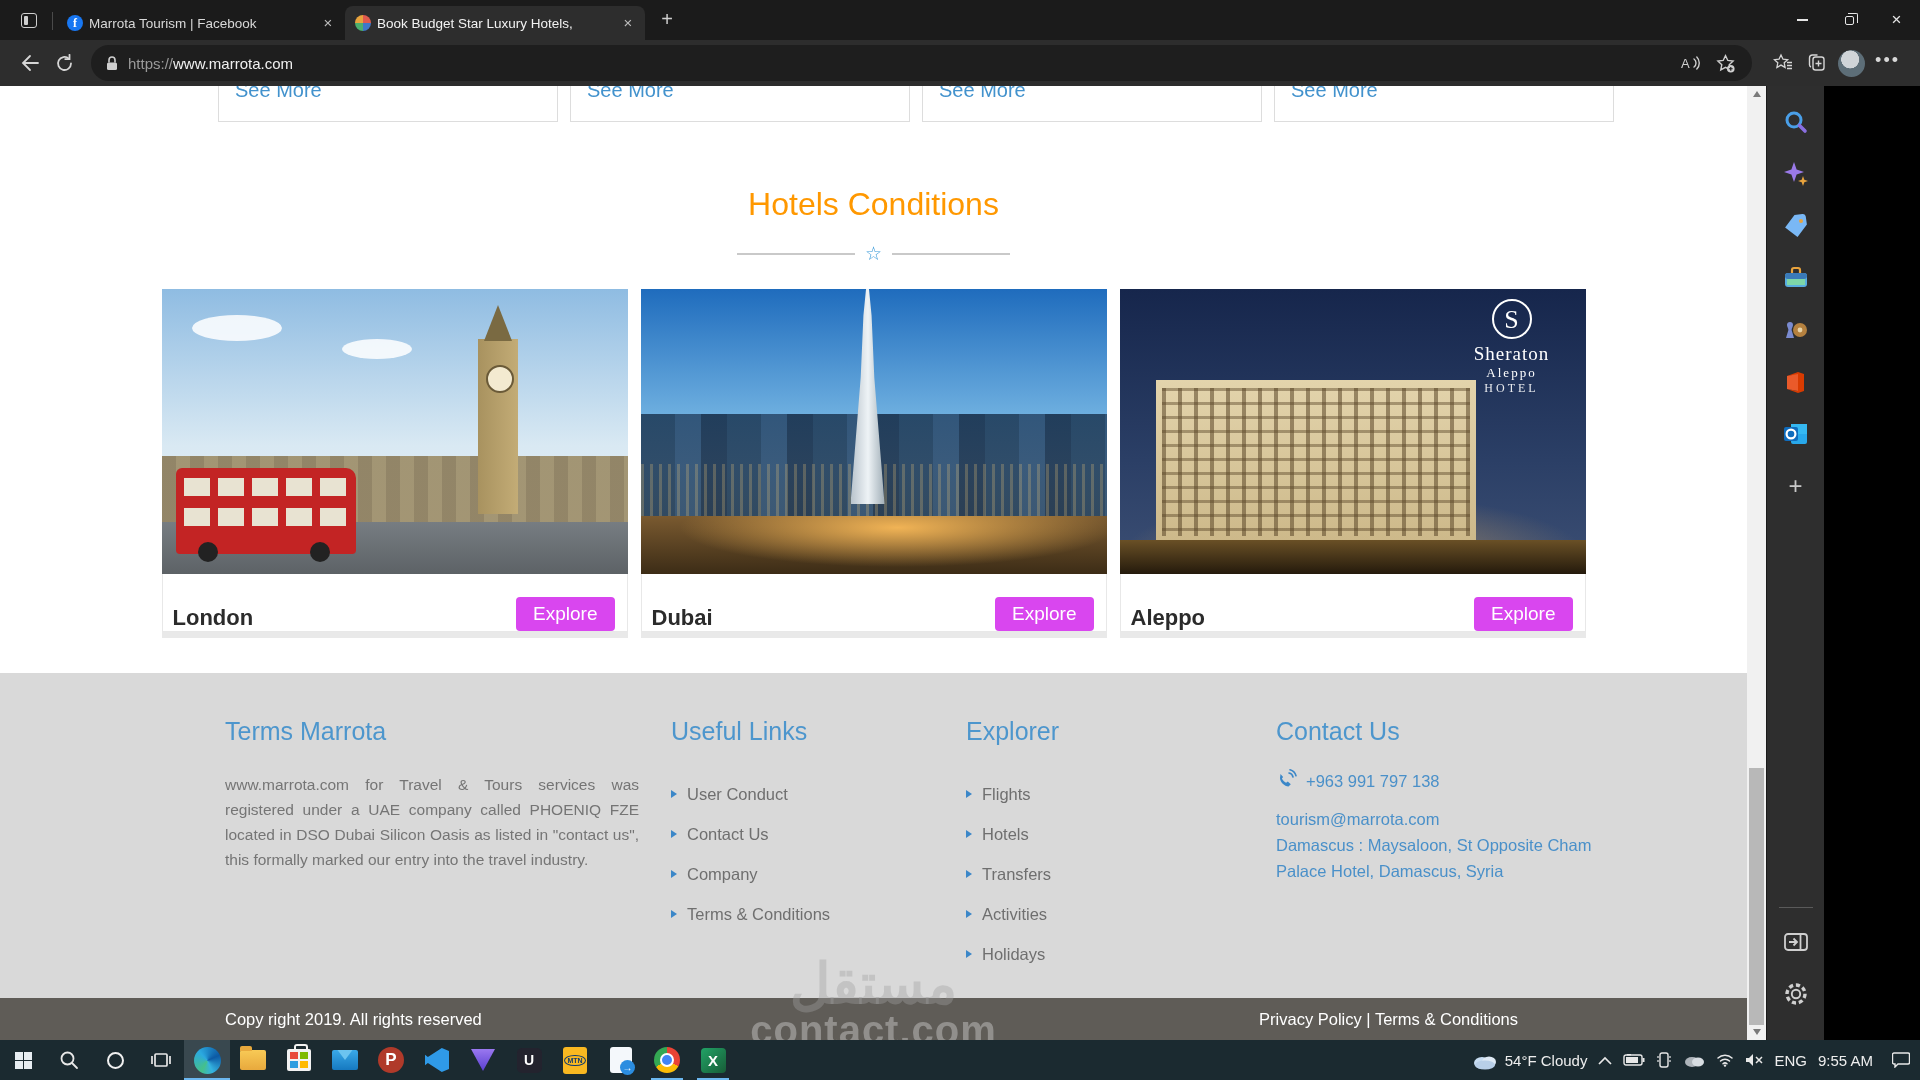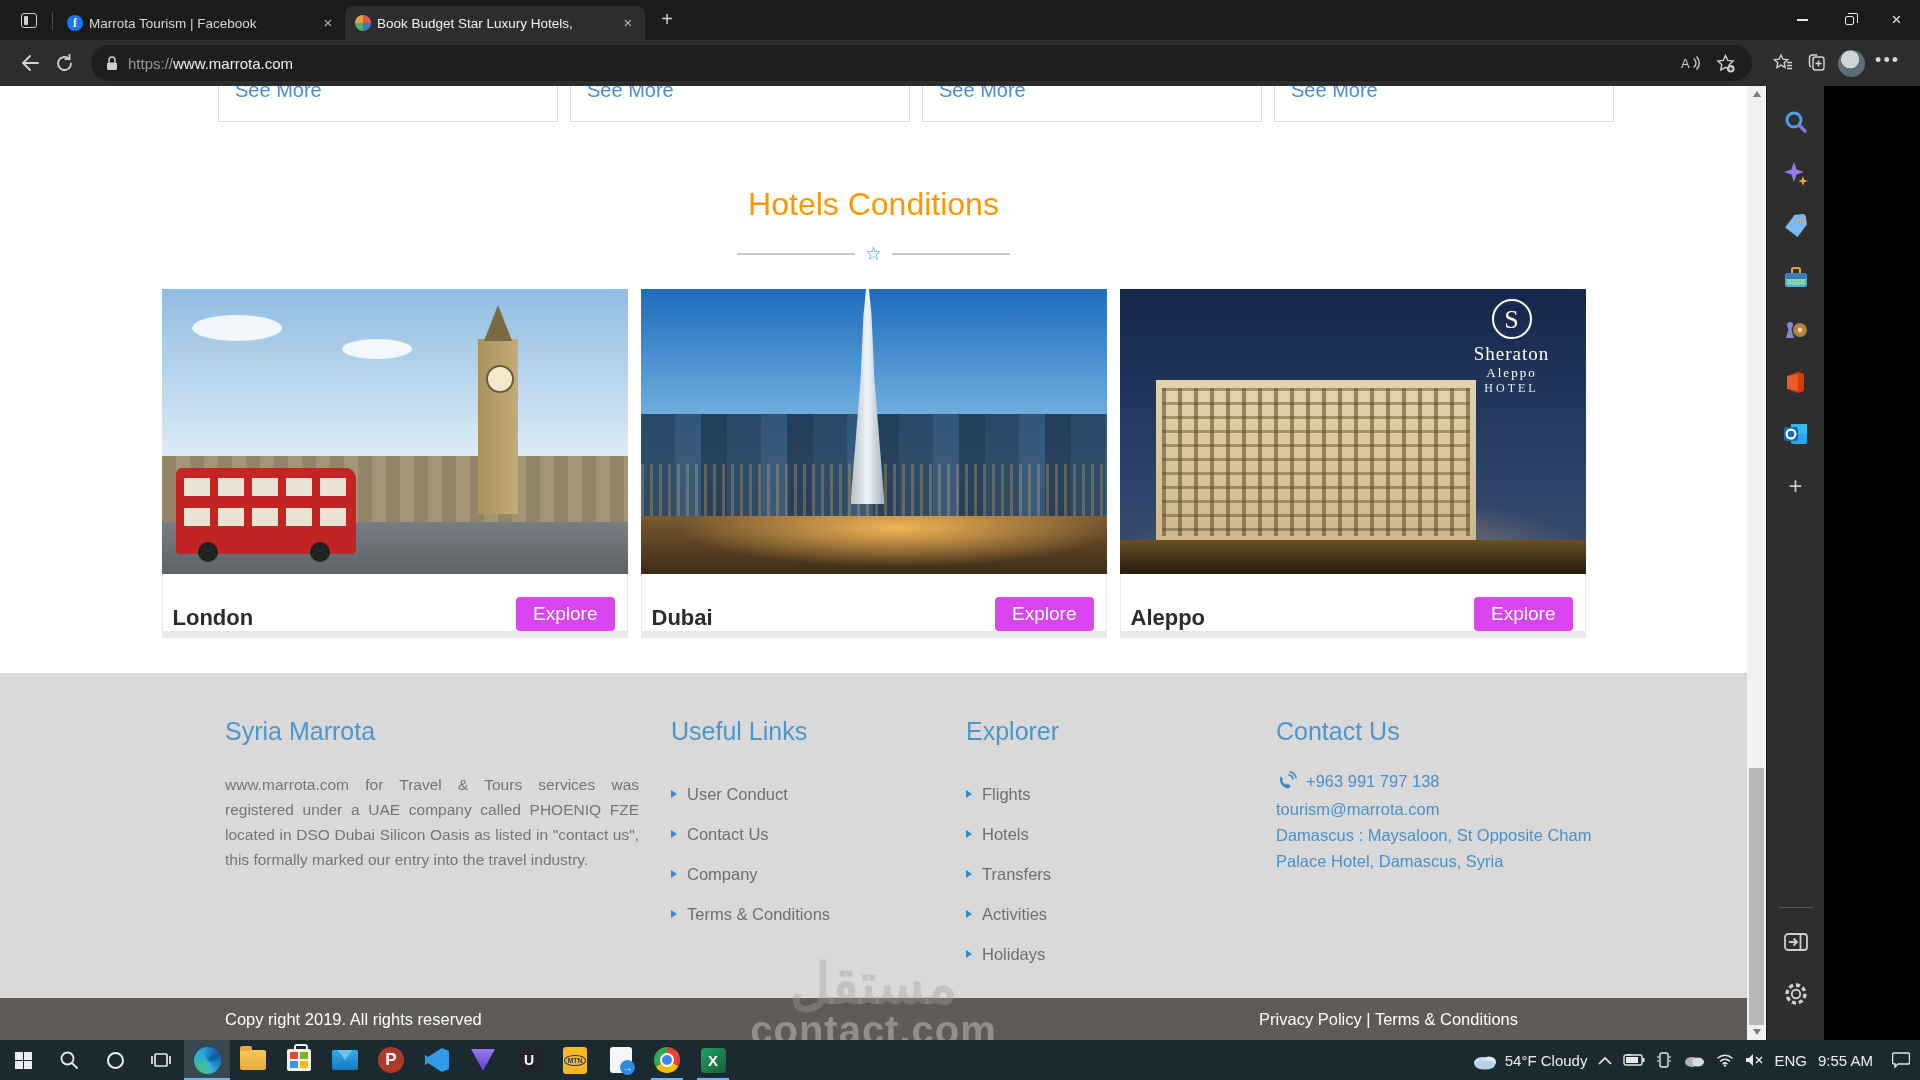--- a/index.html
+++ b/index.html
@@ -94,21 +94,21 @@
 
   
   .footer { position:absolute; top:587px; left:0; width:100%; height:325px; background:#d9d9d9; }
   .fcol { position:absolute; top:44px; }
   .fcol h3 { color:#4d96cd; font-size:25px; font-weight:400; }
   .about-body { margin-top:26px; width:414px; color:#757575; font-size:15.5px; line-height:25px; text-align:justify; }
   .flist { margin-top:36px; list-style:none; }
   .flist li { display:flex; align-items:center; margin-bottom:16px; height:24px; color:#6f6f6f; font-size:16.5px; }
   .tri { width:0; height:0; border-left:6px solid #3b87c8; border-top:4.5px solid transparent; border-bottom:4.5px solid transparent; margin-right:10px; }
   .contact-body { margin-top:22px; width:352px; color:#4a90c9; font-size:16.5px; line-height:26px; }
-  .phone-row { display:flex; align-items:center; gap:8px; margin-bottom:2px;}
+  .phone-row { display:flex; align-items:flex-start; gap:8px; margin-bottom:12px;}
 
   .copystrip { position:absolute; top:912px; left:0; width:100%; height:42px; background:#5f5c57; color:#fff; display:flex; align-items:center; font-size:16.5px; }
   .copystrip .left { margin-left:225px; }
   .copystrip .right { position:absolute; right:229px; }
 
   .watermark { position:absolute; top:872px; left:50%; transform:translateX(-50%); text-align:center; pointer-events:none; z-index:5;}
   .watermark .ar { font-size:56px; font-weight:bold; color:rgba(160,160,160,.38); line-height:52px;}
   .watermark .lat { font-size:40px; font-weight:bold; color:rgba(215,215,215,.42); line-height:40px; letter-spacing:1px;}
 
   
@@ -324,21 +324,21 @@
         <div class="hbar">
           <span class="city">Aleppo</span>
           <button class="explore">Explore</button>
         </div>
         <div class="hshadow"></div>
       </div>
     </div>
 
     <div class="footer">
       <div class="fcol" style="left:225px">
-        <h3>Syria Marrota</h3>
+        <h3>Terms Marrota</h3>
         <div class="about-body">www.marrota.com for Travel &amp; Tours services was registered under a UAE company called PHOENIQ FZE located in DSO Dubai Silicon Oasis as listed in "contact us", this formally marked our entry into the travel industry.</div>
       </div>
 
       <div class="fcol" style="left:671px">
         <h3>Useful Links</h3>
         <ul class="flist">
           <li>
               <span class="tri"></span>
               <span>User Conduct</span>
             </li>

